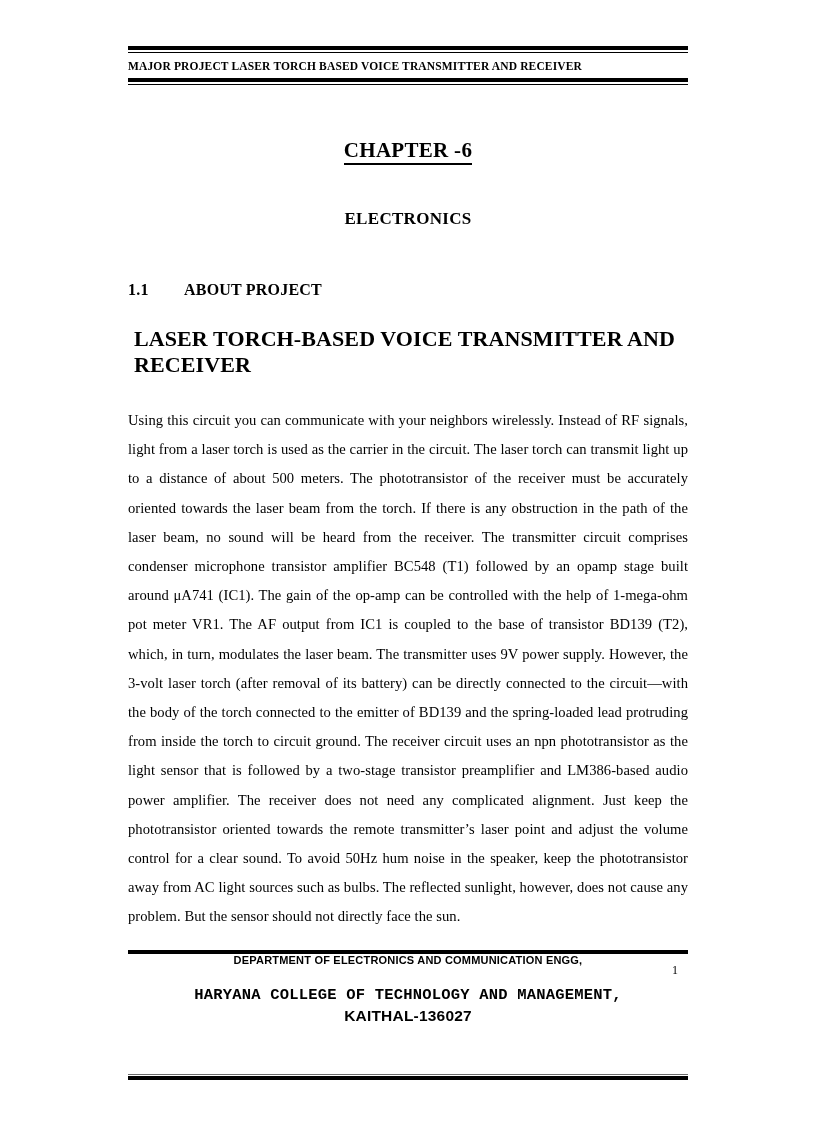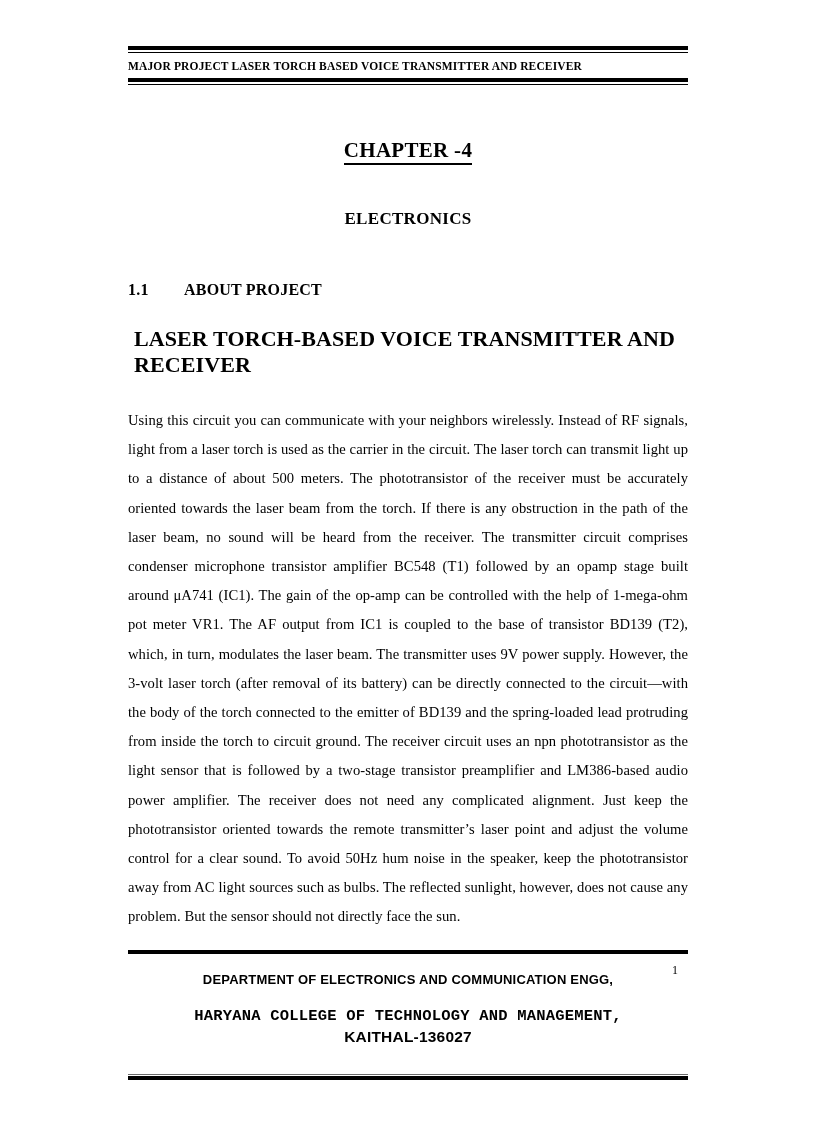--- a/index.html
+++ b/index.html
@@ -120,23 +120,22 @@
     background: #000000;
     width: 100%;
   }
   .footer-lines {
     text-align: center;
     font-family: "Liberation Sans", sans-serif;
     font-weight: bold;
     color: #000;
   }
   .footer-line-1 {
-    font-size: 13px;
-    letter-spacing: 0.2px;
-    margin-top: 18px;
+    font-size: 11px;
+    letter-spacing: 0.2px;
   }
   .footer-line-2 {
     font-size: 15.5px;
     letter-spacing: 0.2px;
     margin-top: 20px;
     font-family: Liberation Mono, monospace;
   }
   .footer-line-3 {
     font-size: 15.5px;
     letter-spacing: 0.2px;
@@ -177,21 +176,21 @@
     <div class="rule-thick"></div>
     <div class="rule-thin"></div>
     <div class="header-title">MAJOR PROJECT  LASER TORCH BASED VOICE TRANSMITTER AND RECEIVER</div>
     <div class="rule-thick"></div>
     <div class="rule-thin"></div>
   </div>
 
   <div class="content">
 
     <div class="chapter-heading">
-      <span>CHAPTER -4</span>
+      <span>CHAPTER -6</span>
     </div>
 
     <div class="intro-heading">ELECTRONICS</div>
 
     <div class="section-heading">
       <span class="section-num">1.1</span>
       <span>ABOUT PROJECT</span>
     </div>
 
     <div class="subject-title">LASER TORCH-BASED VOICE TRANSMITTER AND RECEIVER</div>

